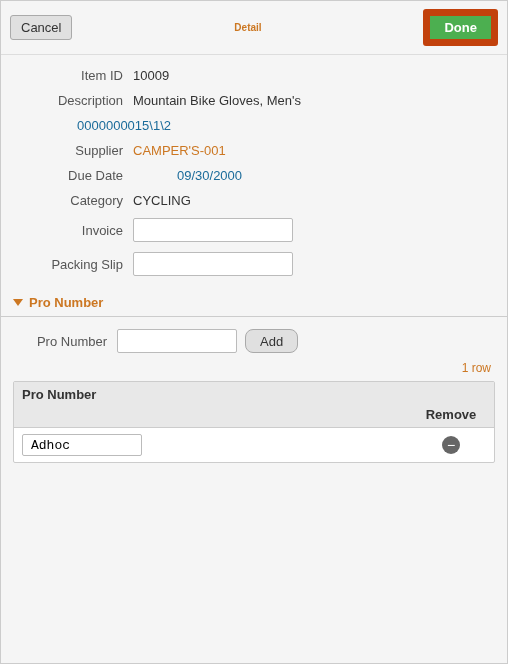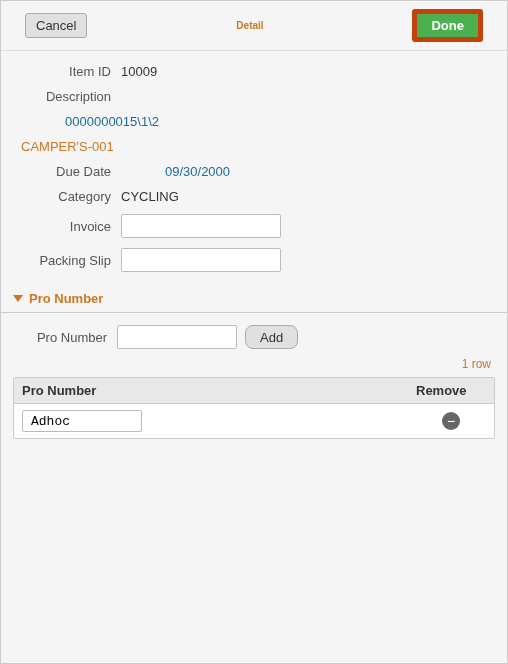--- a/index.html
+++ b/index.html
@@ -13,55 +13,55 @@
     .window {
       background: #f5f5f5;
       width: 508px;
       min-height: 664px;
       border: 1px solid #ccc;
     }
     .header {
       display: flex;
       align-items: center;
       justify-content: space-between;
-      padding: 8px 24px;
+      padding: 8px 9px;
       background: #f5f5f5;
       border-bottom: 1px solid #ddd;
     }
     .cancel-btn {
       background: #e0e0e0;
       border: 1px solid #aaa;
       border-radius: 3px;
       padding: 4px 10px;
       font-size: 13px;
       cursor: pointer;
       color: #333;
     }
     .title {
       color: #cc7722;
       font-size: 10px;
       font-weight: bold;
     }
     .done-btn {
       background: #4caf50;
-      border: 5px solid #c2410c;
+      border: 7px solid #c2410c;
       border-radius: 3px;
       padding: 4px 14px;
       font-size: 13px;
       cursor: pointer;
       color: white;
       font-weight: bold;
     }
     .form-section {
       padding: 8px 0;
     }
     .field-row {
       display: flex;
       align-items: center;
-      padding: 5px 20px;
+      padding: 5px 32px;
     }
     .field-label {
       width: 100px;
       text-align: right;
       color: #555;
       font-weight: normal;
       padding-right: 10px;
       flex-shrink: 0;
     }
     .field-value {
@@ -151,21 +151,22 @@
       display: flex;
       background: #e8e8e8;
       border-bottom: 1px solid #ccc;
       padding: 5px 8px;
       font-weight: bold;
       color: #333;
     }
     .pro-table-header .col-pro { flex: 1; }
     .pro-table-header .col-remove {
       width: 70px;
-      text-align: left;
+      text-align: center;
+      margin-top: 20px;
     }
     .pro-table-row {
       display: flex;
       align-items: center;
       padding: 6px 8px;
       border-bottom: 1px solid #eee;
     }
     .pro-table-row:last-child { border-bottom: none; }
     .pro-row-value {
       flex: 1;
@@ -208,25 +209,27 @@
     <button class="done-btn">Done</button>
   </div>
 
   <div class="form-section">
     <div class="field-row">
       <span class="field-label">Item ID</span>
       <span class="field-value">10009</span>
     </div>
     <div class="field-row">
       <span class="field-label">Description</span>
+      <span class="field-value">Mountain Bike Gloves, Men's</span>
     </div>
     <div class="field-row">
       <span class="field-value blue">0000000015\1\2</span>
     </div>
     <div class="field-row">
+      <span class="field-label">Supplier</span>
       <span class="field-value orange">CAMPER'S-001</span>
     </div>
     <div class="field-row">
       <span class="field-label">Due Date</span>
       <span class="field-value blue">09/30/2000</span>
     </div>
     <div class="field-row">
       <span class="field-label">Category</span>
       <span class="field-value">CYCLING</span>
     </div>

